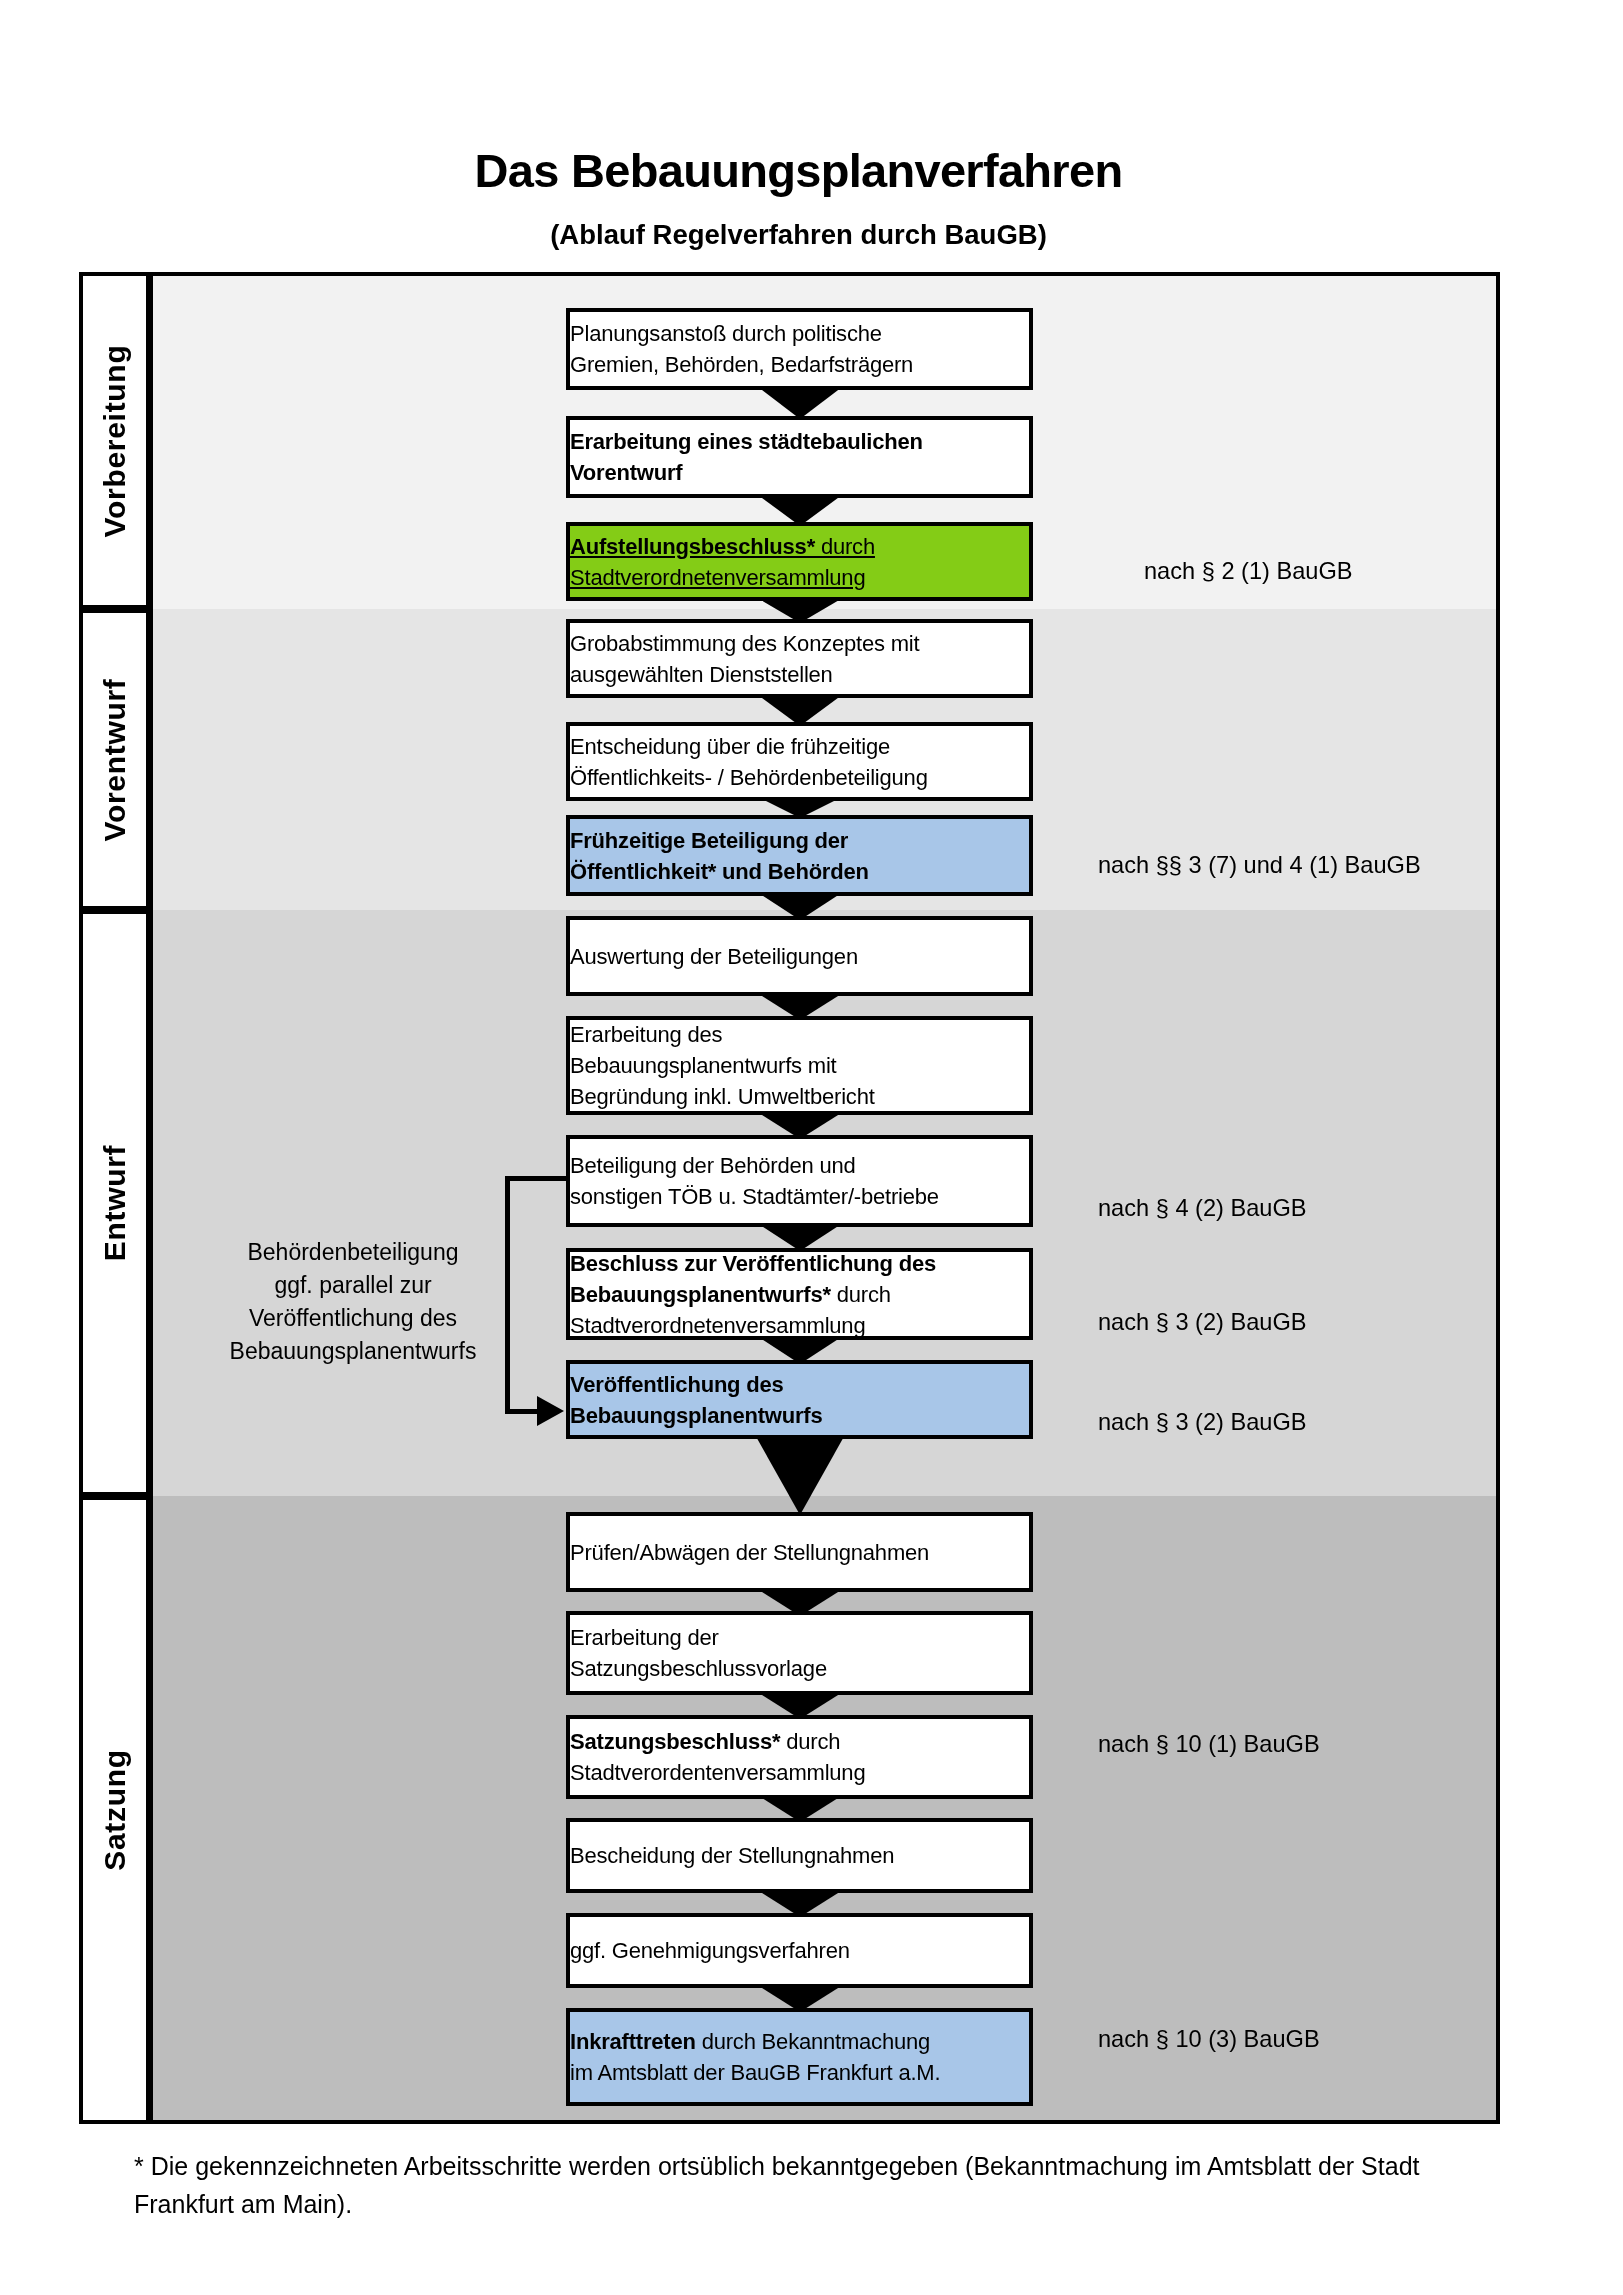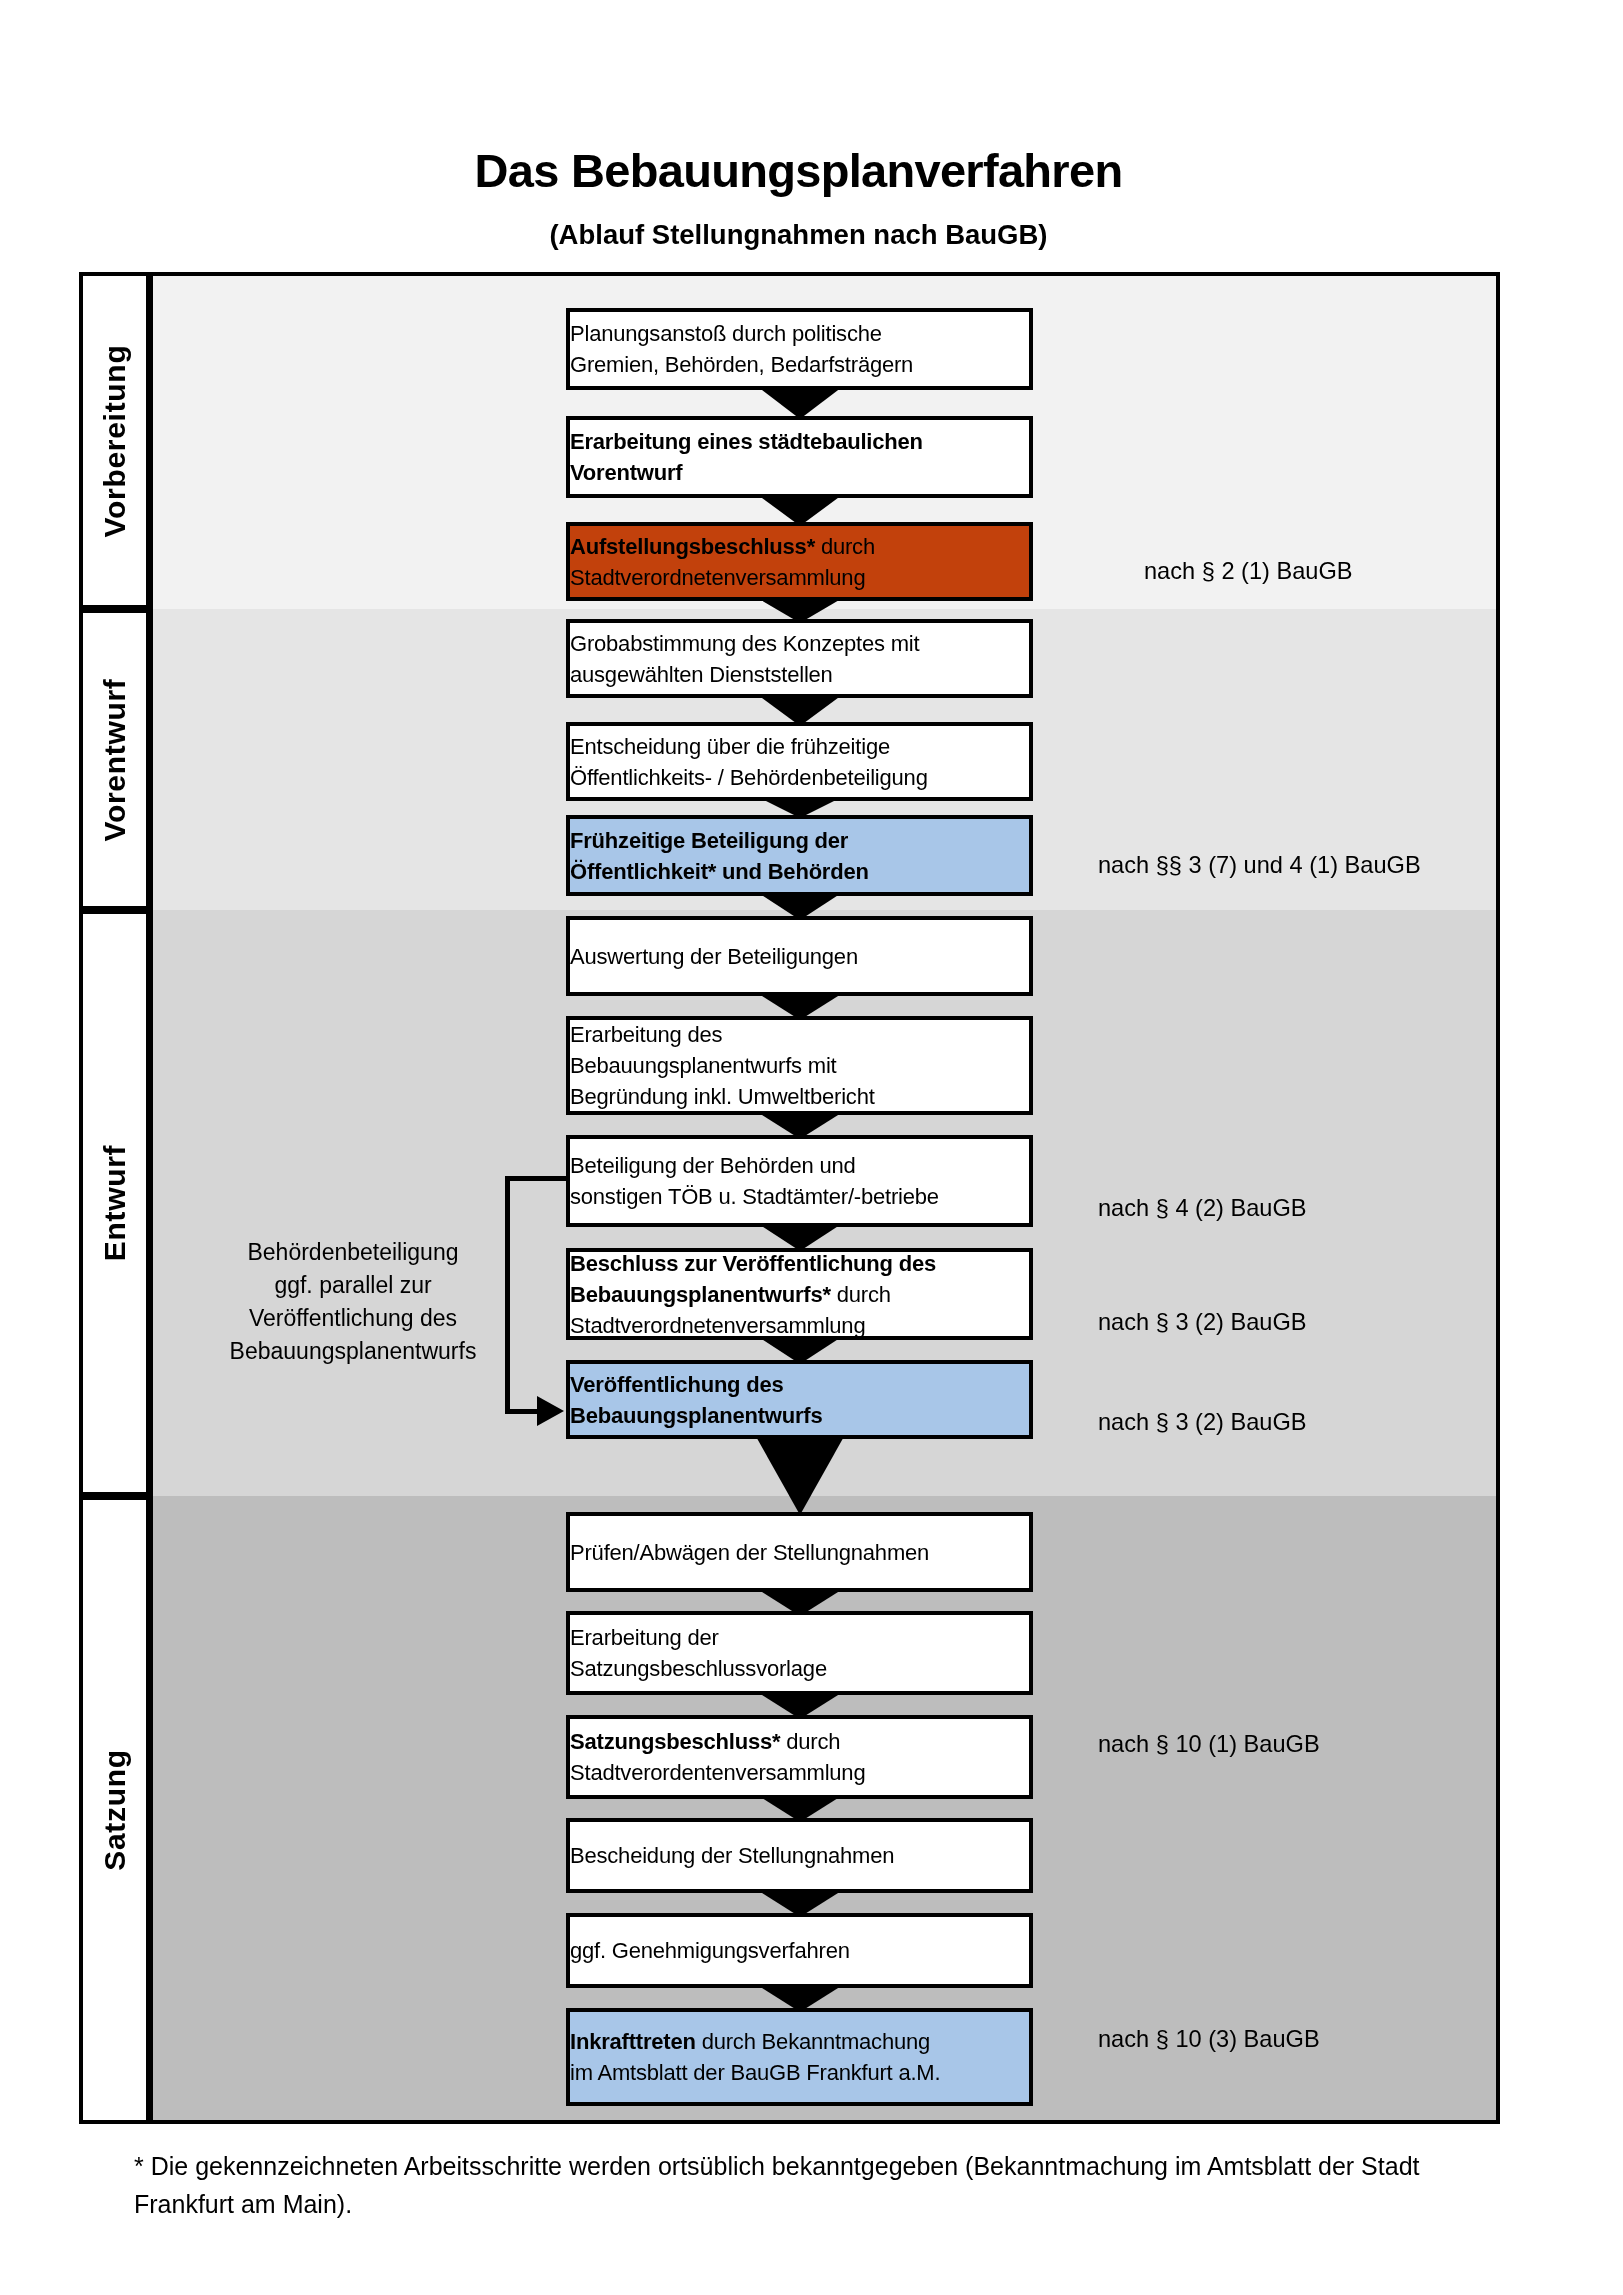--- a/index.html
+++ b/index.html
@@ -75,21 +75,21 @@
   }
   #footnote {
     left: 134px; top: 2147px; width: 1388px;
     font-size: 25px; line-height: 38px; z-index: 5;
   }
 </style>
 </head>
 <body>
 
 <div class="abs" id="title">Das Bebauungsplanverfahren</div>
-<div class="abs" id="subtitle">(Ablauf Stellungnahmen nach BauGB)</div>
+<div class="abs" id="subtitle">(Ablauf Regelverfahren durch BauGB)</div>
 
 <div id="bands-layer">
     <div class="band" style="top: 272px; height: 337px; background: rgb(242, 242, 242);"></div>
     <div class="band" style="top: 609px; height: 301px; background: rgb(229, 229, 229);"></div>
     <div class="band" style="top: 910px; height: 586px; background: rgb(214, 214, 214);"></div>
     <div class="band" style="top: 1496px; height: 628px; background: rgb(189, 189, 189);"></div>
   </div>
 <div id="phase-labels-layer">
     <div class="phase-cell" style="top: 272px; height: 337px;">
       <span>Vorbereitung</span>
@@ -124,21 +124,21 @@
   </div>
 <div id="boxes-layer">
     <div class="flow-box" style="top: 308px; height: 82px; background: rgb(255, 255, 255);">
       <div class="bx-line"><span>Planungsanstoß durch politische</span></div>
       <div class="bx-line"><span>Gremien, Behörden, Bedarfsträgern</span></div>
     </div>
     <div class="flow-box" style="top: 416px; height: 82px; background: rgb(255, 255, 255); font-weight: bold;">
       <div class="bx-line"><span>Erarbeitung eines städtebaulichen</span></div>
       <div class="bx-line"><span>Vorentwurf</span></div>
     </div>
-    <div class="flow-box" style="top: 522px; height: 79px; background: #c2410c;">
+    <div class="flow-box" style="top: 522px; height: 79px; background: #84cc16; text-decoration: underline;">
       <div class="bx-line"><b>Aufstellungsbeschluss*</b><span> durch</span></div>
       <div class="bx-line"><span>Stadtverordnetenversammlung</span></div>
     </div>
     <div class="flow-box" style="top: 619px; height: 79px; background: rgb(255, 255, 255);">
       <div class="bx-line"><span>Grobabstimmung des Konzeptes mit</span></div>
       <div class="bx-line"><span>ausgewählten Dienststellen</span></div>
     </div>
     <div class="flow-box" style="top: 722px; height: 79px; background: rgb(255, 255, 255);">
       <div class="bx-line"><span>Entscheidung über die frühzeitige</span></div>
       <div class="bx-line"><span>Öffentlichkeits- / Behördenbeteiligung</span></div>

